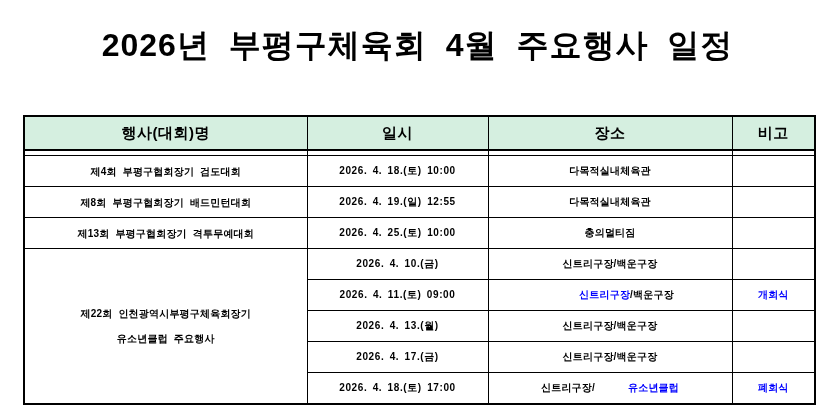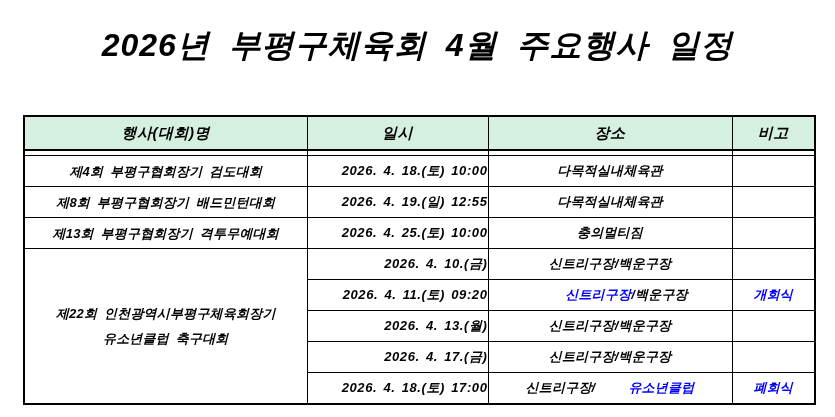--- a/index.html
+++ b/index.html
@@ -3,21 +3,20 @@
 <meta charset="utf-8">
 <style>
   html,body{margin:0;padding:0;background:#fff;}
   .page{
     position:relative;
     width:835px;height:417px;
     background:#ffffff;
     font-family:"Liberation Sans","DejaVu Sans",sans-serif;
     overflow:hidden;
     color:#000;
-    font-style:italic;
   }
   .title{
     position:absolute;
     top:24px;left:0;width:100%;
     margin:0;
     text-align:center;
     font-size:32px;
     font-weight:bold;
     letter-spacing:1px;
     word-spacing:9px;
@@ -47,29 +46,29 @@
     height:32px;
     font-size:15px;
     font-weight:bold;
     text-align:center;
     letter-spacing:0.5px;
     border-bottom:2px solid var(--border,#000);
   }
   tr.spacer td{height:4px;border-bottom:1px solid var(--border,#000);}
   tbody td{
     height:30px;
-    font-size:13px;
+    font-size:10px;
     font-weight:bold;
     text-align:center;
     vertical-align:middle;
     letter-spacing:0.2px;
     word-spacing:3px;
   }
   td.datetime{
-    text-align:right;
+    text-align:center;
     padding-left:13px;
     letter-spacing:0.6px;
     word-spacing:2px;
   }
   td.event .line{line-height:25px;}
   .blue{color:var(--accent,#0000ff);margin-left:33px;}
 </style>
 </head>
 <body>
 
@@ -118,28 +117,28 @@
           <td class="event" rowspan="1">
             <div class="line">제13회 부평구협회장기 격투무예대회</div>
           </td>
           <td class="datetime">2026. 4. 25.(토) 10:00</td>
           <td class="location"><span>충의멀티짐</span></td>
           <td class="note"></td>
         </tr>
         <tr>
           <td class="event" rowspan="5">
             <div class="line">제22회 인천광역시부평구체육회장기</div>
-            <div class="line">유소년클럽 축구대회</div>
+            <div class="line">유소년클럽 주요행사</div>
           </td>
           <td class="datetime">2026. 4. 10.(금)</td>
           <td class="location"><span>신트리구장/백운구장</span></td>
           <td class="note"></td>
         </tr>
         <tr>
-          <td class="datetime">2026. 4. 11.(토) 09:20</td>
+          <td class="datetime">2026. 4. 11.(토) 09:00</td>
           <td class="location"><span class="blue">신트리구장</span><span>/백운구장</span></td>
           <td class="note blue">개회식</td>
         </tr>
         <tr>
           <td class="datetime">2026. 4. 13.(월)</td>
           <td class="location"><span>신트리구장/백운구장</span></td>
           <td class="note"></td>
         </tr>
         <tr>
           <td class="datetime">2026. 4. 17.(금)</td>

